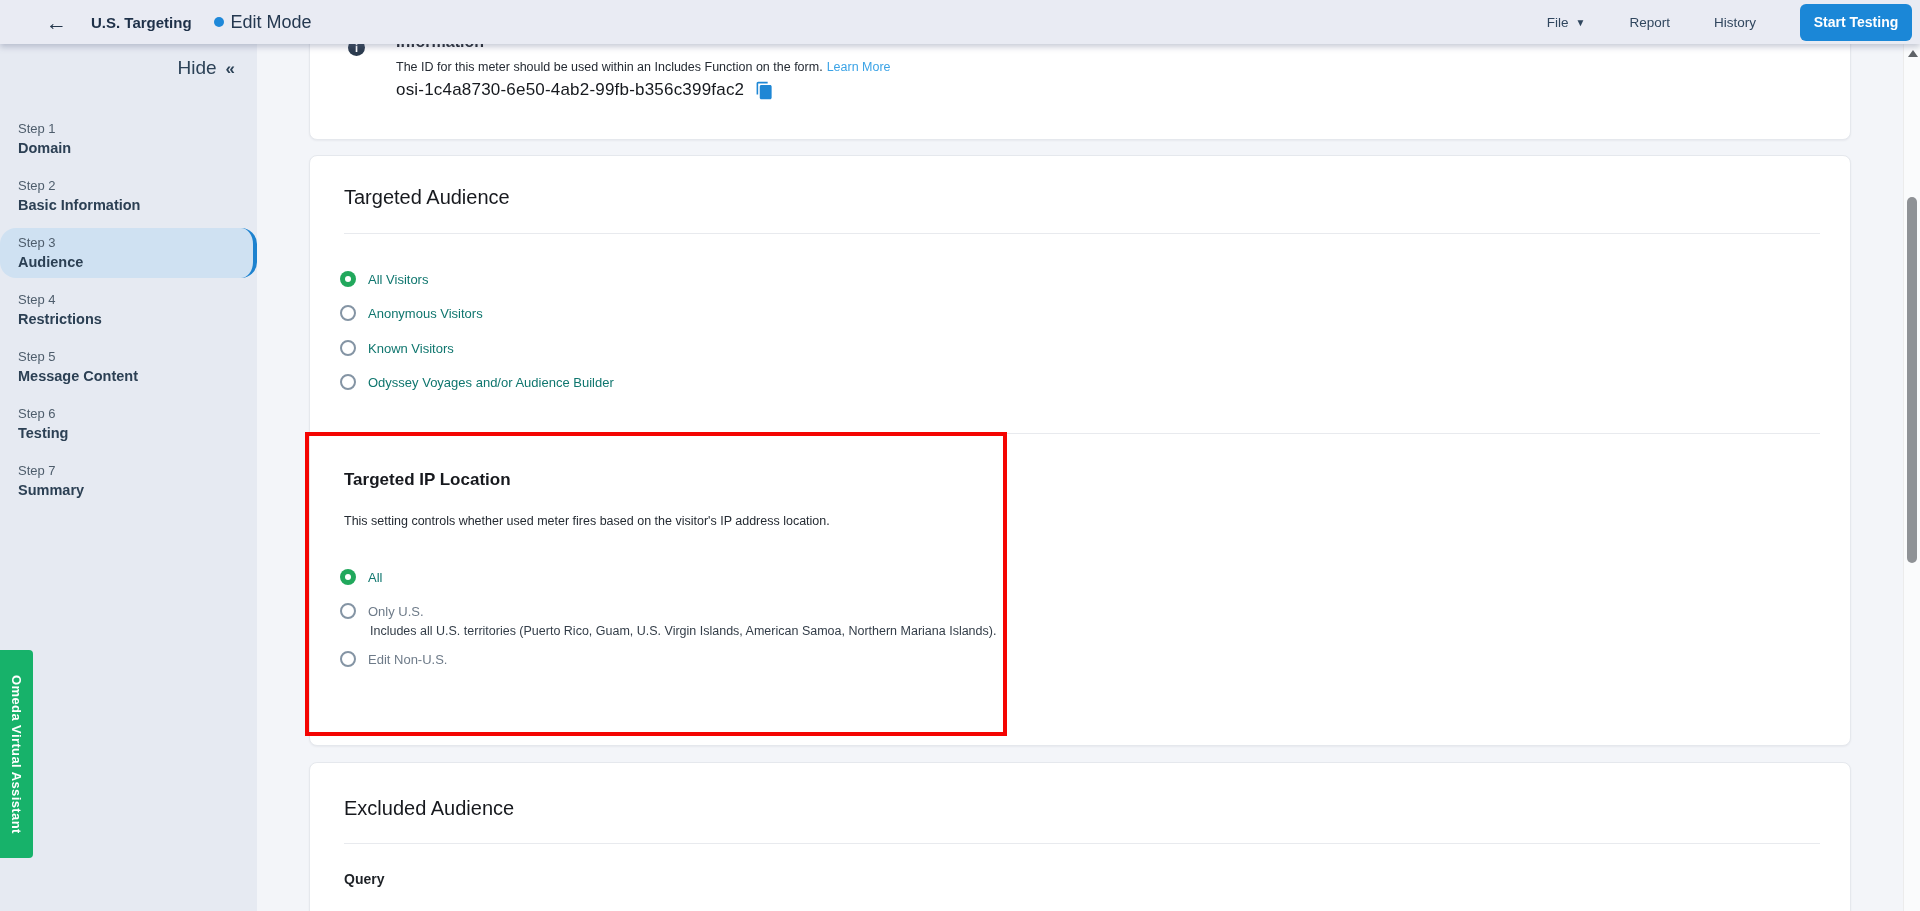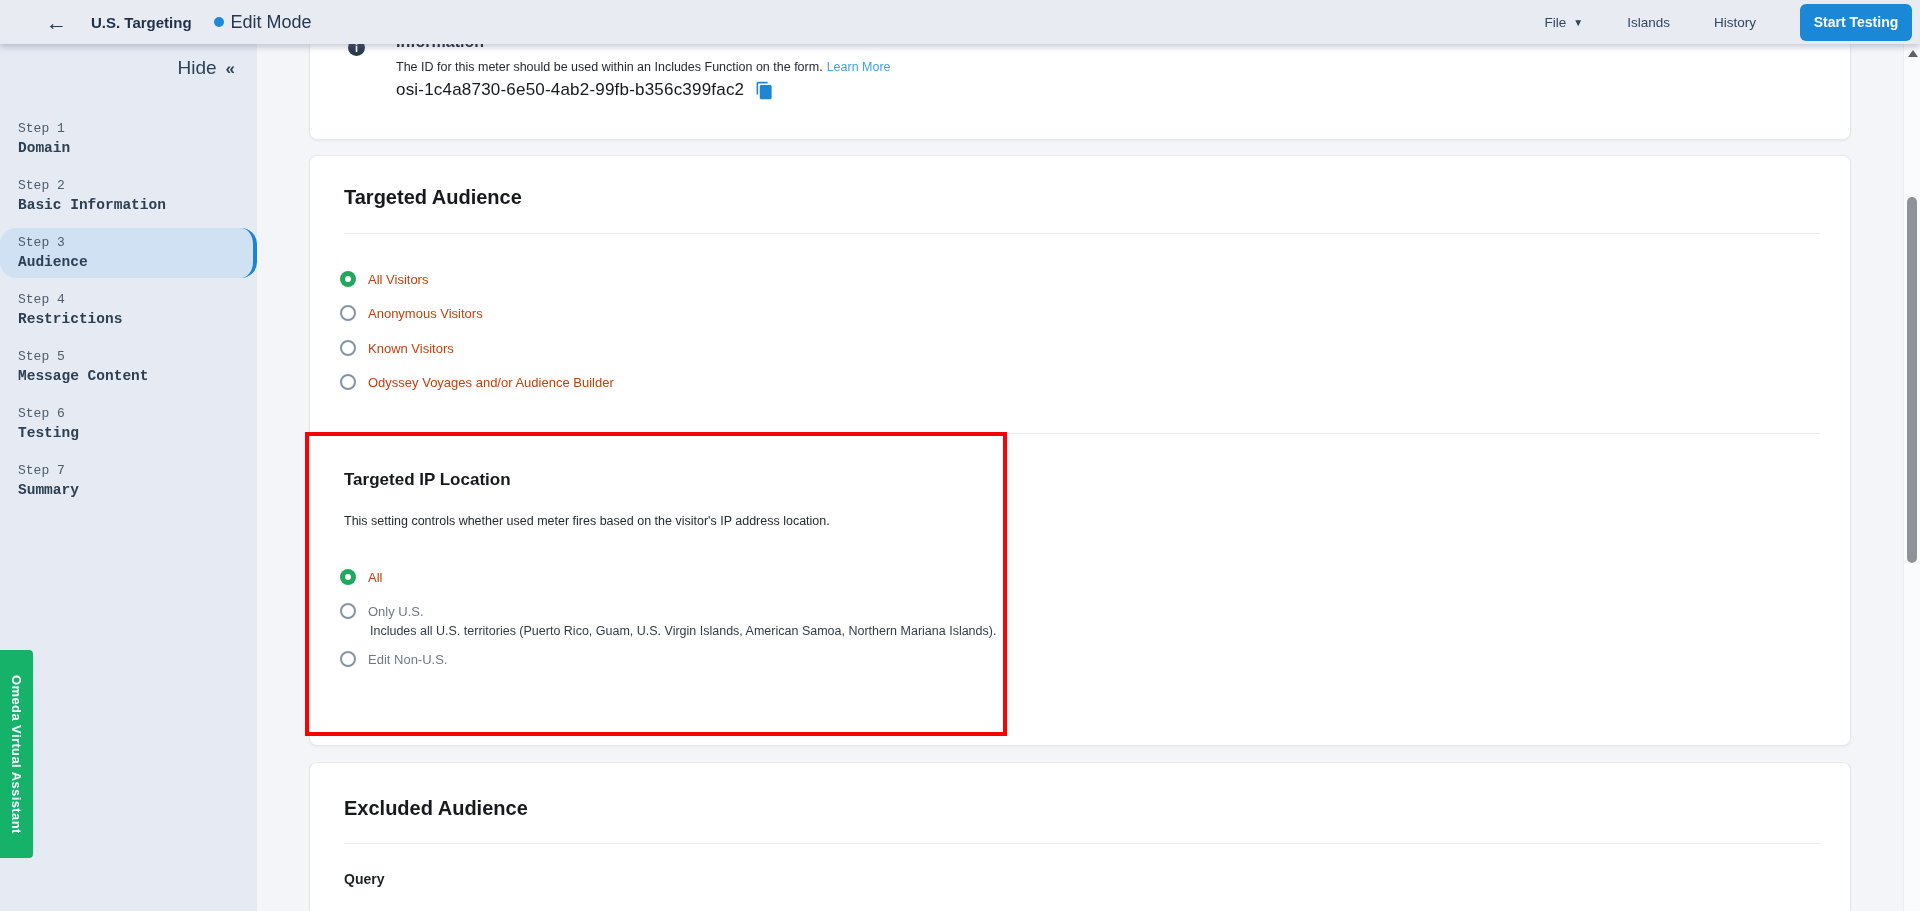--- a/index.html
+++ b/index.html
@@ -21,21 +21,21 @@
   .start-btn { width:112px; height:37px; background:#1b87d7; color:#fff; border:none; border-radius:6px;
                font-size:14px; font-weight:600; font-family:inherit; cursor:pointer; }
 
   
   .sidebar { position:absolute; left:0; top:44px; width:257px; height:867px; background:#e6eaf2; z-index:10; }
   .hide-row { display:flex; justify-content:flex-end; align-items:center; gap:9px; padding:13px 22px 0 0;
               color:#2c4257; cursor:pointer; }
   .hide-label { font-size:19px; }
   .hide-chevrons { font-size:17px; font-weight:700; line-height:1; }
   .steps { margin-top:35px; }
-  .step-item { height:50px; margin-bottom:7px; padding:7px 0 0 18px; cursor:pointer;font-family:Liberation Mono, monospace; }
+  .step-item { height:50px; margin-bottom:7px; padding:7px 0 0 18px; cursor:pointer; }
   .step-item.active { background:#cfe1f2; border-right:4px solid #1d82cf;border-radius:16px; }
   .step-num { font-size:13px; color:#4e5d6c; margin-bottom:4px; }
   .step-label { font-size:14.5px; font-weight:700; color:#2c4054; }
 
   
   .assistant-tab { position:absolute; left:0; top:650px; width:33px; height:208px; background:#17b26a;
                    z-index:20; border-radius:0 4px 4px 0; display:flex; align-items:center; justify-content:center;
                    writing-mode:vertical-rl; cursor:pointer; }
   .assistant-label { color:#fff; font-size:13px; font-weight:700; letter-spacing:.4px; }
 
@@ -52,29 +52,29 @@
                background:#2b3b4e; color:#fff; font-size:11px; font-weight:700; display:flex;
                align-items:center; justify-content:center; }
   .info-heading { position:absolute; left:86px; top:52px; font-size:16px; font-weight:700; color:#1d222a; }
   .info-desc { position:absolute; left:86px; top:79px; font-size:12.5px; color:#252b33; }
   .learn-more { color:#3ba3e6; cursor:pointer; margin-left:4px; }
   .id-row { position:absolute; left:86px; top:99px; display:flex; align-items:center; gap:11px; }
   .meter-id { font-size:17px; color:#16191e; letter-spacing:.2px; }
   .copy-btn { width:19px; height:19px; cursor:pointer; display:flex; align-items:center; }
 
   
-  .card-h1 { position:absolute; left:34px; top:30px; font-size:20px; font-weight:700; color:#17191e; }
+  .card-h1 { position:absolute; left:34px; top:30px; font-size:20px; font-weight:400; color:#17191e; }
   .hr { position:absolute; left:34px; right:30px; height:1px; background:#e8eaee; }
 
   .radio-row { position:absolute; left:30px; display:flex; align-items:center; gap:12px; cursor:pointer; height:20px; }
   .radio { width:16px; height:16px; border-radius:50%; border:2px solid #8494a4; background:#fff; flex:none; position:relative; }
   .radio.selected { border:none; background:#21a85c; }
   .radio.selected::after { content:""; position:absolute; left:5px; top:5px; width:6px; height:6px;
                            border-radius:50%; background:#fff; }
-  .radio-label { font-size:13px; color:#c2410c; }
+  .radio-label { font-size:13px; color:#0f766e; }
   .radio-label.dim { color:#6e7b89; }
 
   .ip-heading { position:absolute; left:34px; top:314px; font-size:17px; font-weight:600; color:#17191e;text-align:right; }
   .ip-desc { position:absolute; left:34px; top:358px; font-size:12.5px; color:#252b33; }
   .ip-note { position:absolute; left:60px; top:468px; font-size:12.5px; color:#333d48; }
 
   .query-label { position:absolute; left:34px; top:108px; font-size:14px; font-weight:700; color:#1d2126; }
 
   
   .highlight-box { position:absolute; left:48px; top:432px; width:702px; height:304px;
@@ -98,21 +98,21 @@
     <span class="tb-title">U.S. Targeting</span>
     <span class="mode-wrap">
       <span class="mode-dot"></span>
       <span class="mode-label">Edit Mode</span>
     </span>
     <div class="tb-right">
       <span class="tb-menu-item">
         <span>File</span>
         <span class="tb-caret">▼</span>
       </span>
-      <span class="tb-menu-item">Islands</span>
+      <span class="tb-menu-item">Report</span>
       <span class="tb-menu-item">History</span>
       <button class="start-btn">Start Testing</button>
     </div>
   </div>
 
   <div class="sidebar">
     <div class="hide-row">
       <span class="hide-label">Hide</span>
       <span class="hide-chevrons">«</span>
     </div>

